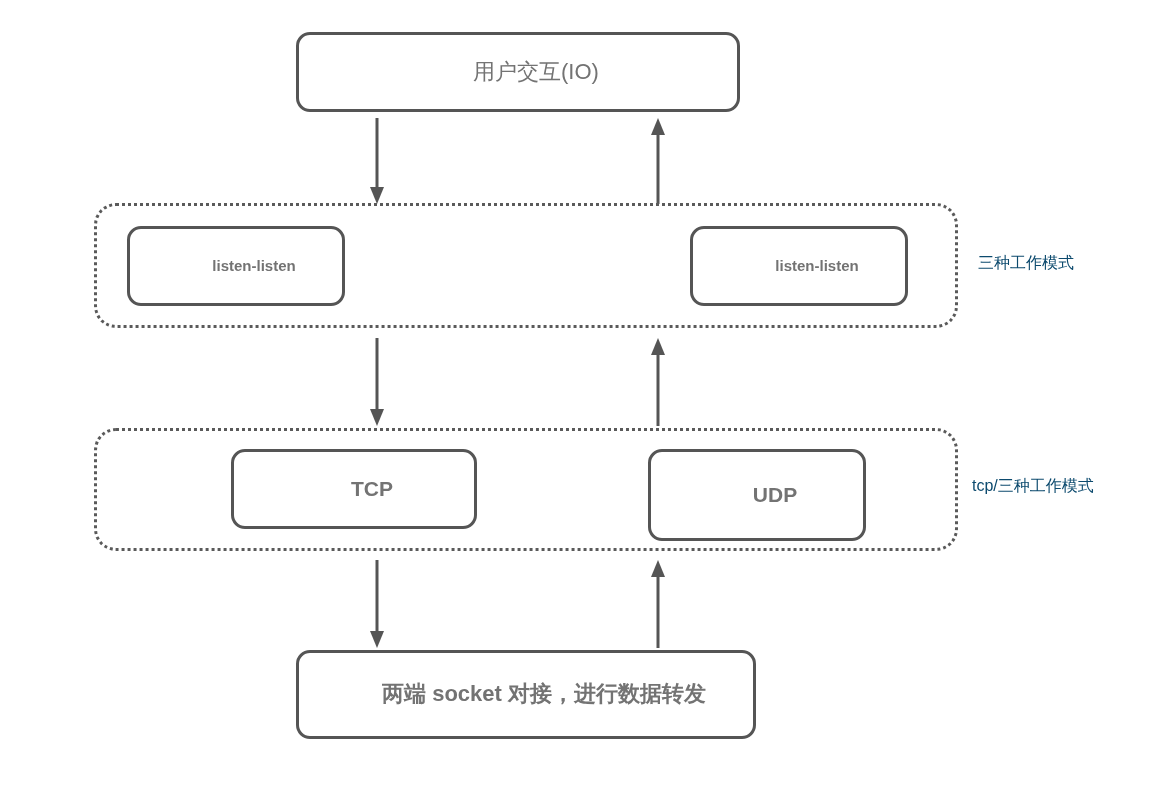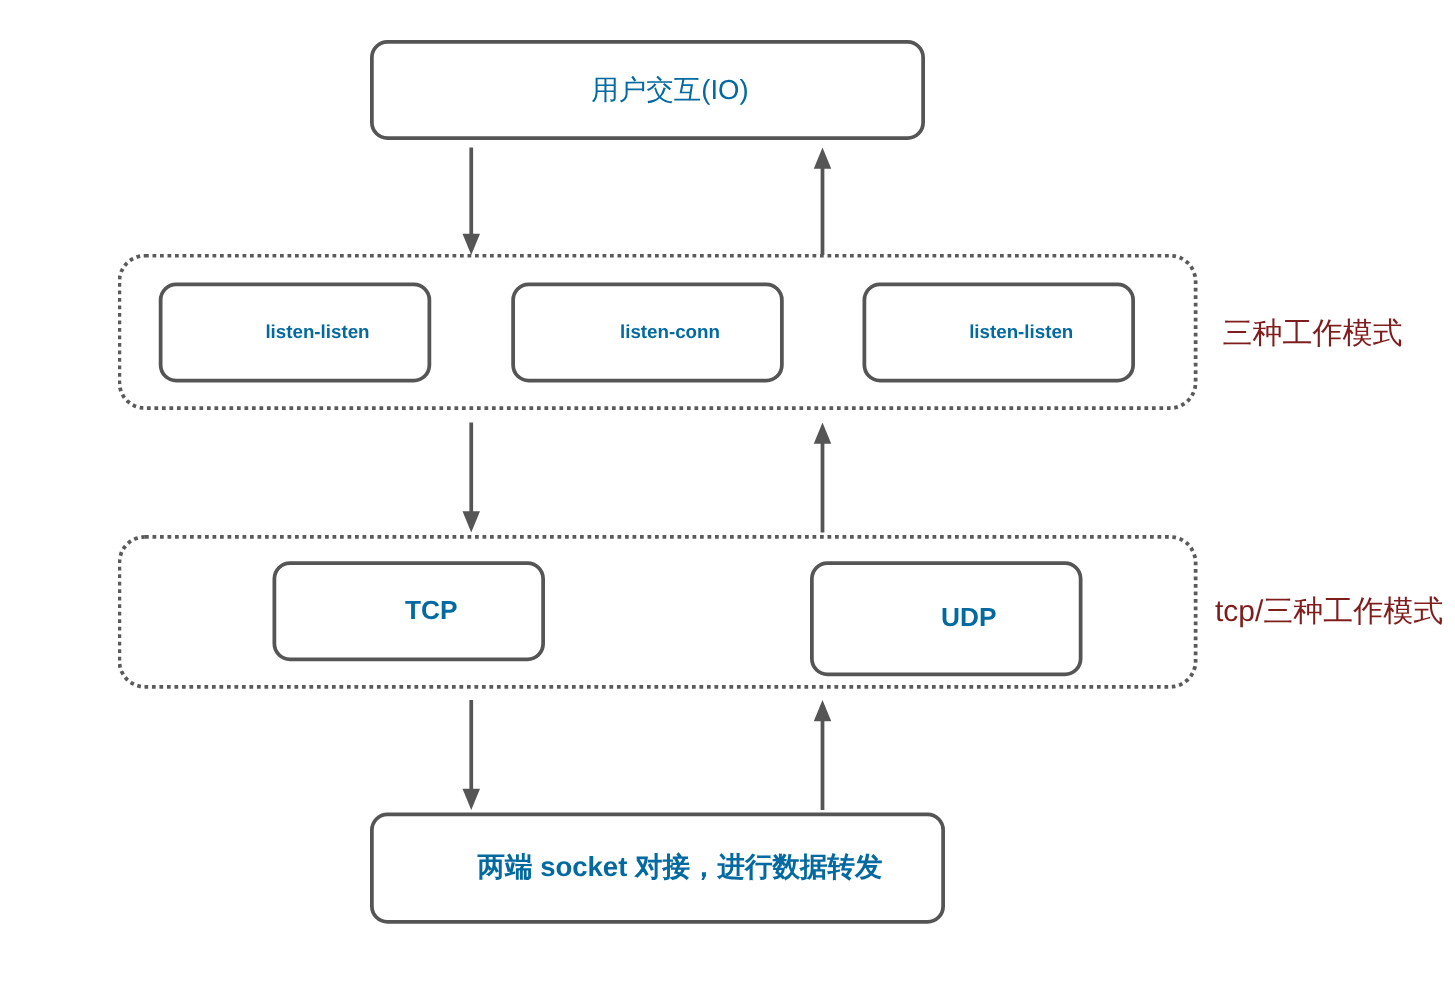--- a/index.html
+++ b/index.html
@@ -24,42 +24,42 @@
   .node {
     position: absolute;
     box-sizing: border-box;
     border: 3px solid #555555;
     border-radius: 14px;
     background: #ffffff;
     display: flex;
     align-items: center;
     justify-content: center;
     text-align: center;
-    color: #0369a1;
+    color: #737373;
     padding-left: 36px;
   }
   .node-label {
     line-height: 1.2;
     white-space: nowrap;
   }
 
   
   .group {
     position: absolute;
     box-sizing: border-box;
     border: 3px dotted #5a5a5a;
     border-radius: 22px;
     background: transparent;
   }
 
   
   .side-label {
     position: absolute;
-    font-size: 24px;
-    color: #7f1d1d;
+    font-size: 16px;
+    color: #0c4a6e;
     white-space: nowrap;
     line-height: 1;
     text-align: center;
   }
 
   
   .arrow {
     position: absolute;
     overflow: visible;
   }
@@ -68,21 +68,21 @@
   #node-io          { left: 296px; top: 32px;  width: 444px; height: 80px; }
   #node-io .node-label { font-size: 22px; }
 
   #group-modes      { left: 94px;  top: 203px; width: 864px; height: 125px; }
   #node-mode-0      { left: 127px; top: 226px; width: 218px; height: 80px; }
   #node-mode-1      { left: 409px; top: 226px; width: 218px; height: 80px; }
   #node-mode-2      { left: 690px; top: 226px; width: 218px; height: 80px; }
   .mode-label       { font-size: 15px; font-weight: bold; }
 
   #group-proto      { left: 94px;  top: 428px; width: 864px; height: 123px; }
-  #node-tcp         { left: 218px; top: 449px; width: 218px; height: 80px; }
+  #node-tcp         { left: 231px; top: 449px; width: 246px; height: 80px; }
   #node-udp         { left: 648px; top: 449px; width: 218px; height: 92px; }
   .proto-label      { font-size: 21px; font-weight: bold; }
 
   #node-socket      { left: 296px; top: 650px; width: 460px; height: 89px; }
   #node-socket .node-label { font-size: 22px; font-weight: bold; }
 
   #label-modes      { left: 978px; top: 255px; }
   #label-proto      { left: 972px; top: 478px; }
 
   #arrow-down-1 { left: 360px; top: 118px; width: 36px; height: 86px; }
@@ -107,23 +107,20 @@
   </svg>
   <svg class="arrow" id="arrow-up-1" viewBox="0 0 36 86">
     <line x1="18" y1="86" x2="18" y2="12" stroke="#555555" stroke-width="3"></line>
     <polygon points="18,0 11,17 25,17" fill="#555555"></polygon>
   </svg>
 
   <div class="group" id="group-modes"></div>
 
   <div class="node" id="node-mode-0">
     <span class="node-label mode-label">listen-listen</span>
-  </div>
-  <div class="node" id="node-mode-1">
-    <span class="node-label mode-label">listen-conn</span>
   </div>
   <div class="node" id="node-mode-2">
     <span class="node-label mode-label">listen-listen</span>
   </div>
 
   <div class="side-label" id="label-modes">三种工作模式</div>
 
   <svg class="arrow" id="arrow-down-2" viewBox="0 0 36 88">
     <line x1="17" y1="0" x2="17" y2="76" stroke="#555555" stroke-width="3"></line>
     <polygon points="17,88 10,71 24,71" fill="#555555"></polygon>

